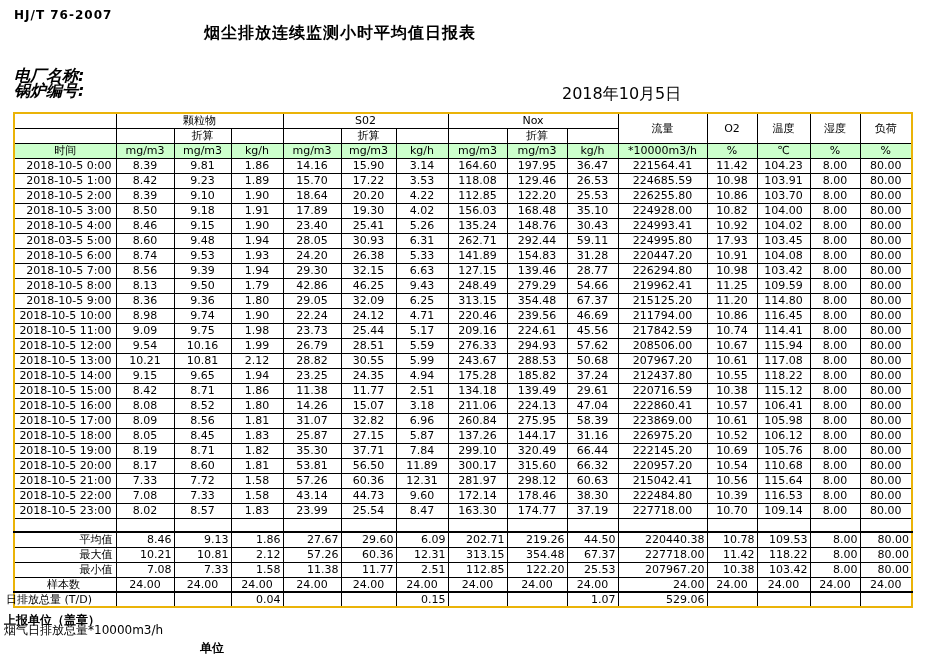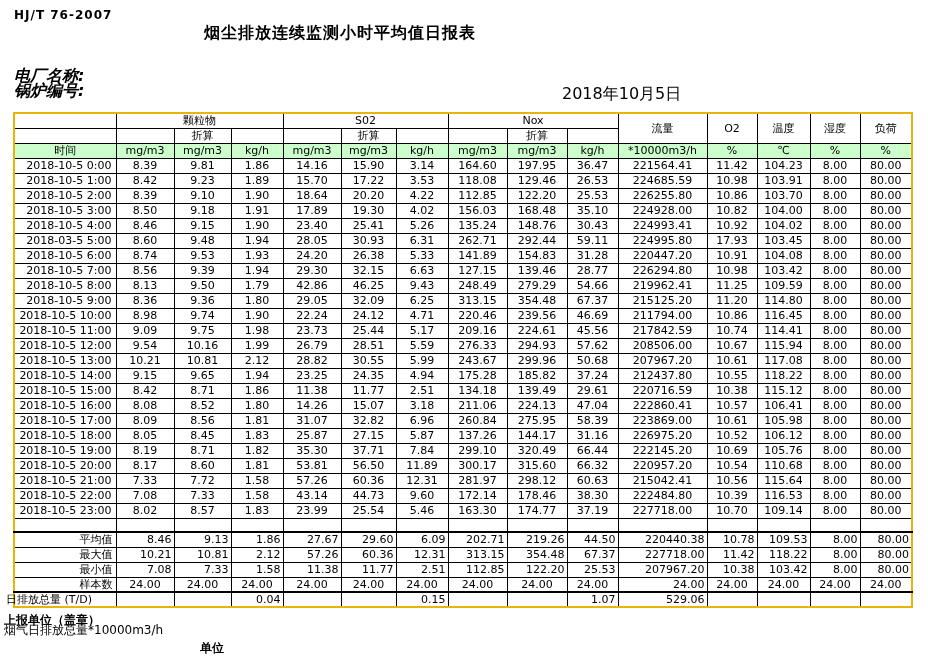--- a/index.html
+++ b/index.html
@@ -38,21 +38,21 @@
     overflow:hidden;
     text-align:center;
   }
   tr.units td { background:var(--green,#ccffcc); }
   td.time { text-align:right; padding-right:4px; }
   tr.blank td { height:14px; }
   tr.sum td { text-align:right; padding-right:2px; }
   tr.sum td.sum-label { padding-right:3px; }
   tr.samples td { text-align:center; }
   tr.samples td.flow { text-align:right; }
-  tr.samples td.sum-label { text-align:right;padding-left:32px; }
+  tr.samples td.sum-label { text-align:left;padding-left:32px; }
   tr.first-sum td { border-top:2px solid #000; }
   tr.total td { text-align:right; border-top:2px solid #000; }
   tr.total td.total-label {
     text-align:left; border-left:none;
     text-indent:-11px; overflow:visible;
   }
   .footer-line { position:absolute; font-size:12px; font-weight:bold; }
   .f1 { left:4px; top:622px; font-weight:normal; }
   .f2 { left:4px; top:612px; }
   .f3 { left:200px; top:640px; }
@@ -350,21 +350,21 @@
       </tr>
       <tr>
         <td class="time">2018-10-5 13:00</td>
         <td>10.21</td>
         <td>10.81</td>
         <td>2.12</td>
         <td>28.82</td>
         <td>30.55</td>
         <td>5.99</td>
         <td>243.67</td>
-        <td>299.96</td>
+        <td>288.53</td>
         <td>50.68</td>
         <td class="flow">207967.20</td>
         <td>10.61</td>
         <td>117.08</td>
         <td>8.00</td>
         <td>80.00</td>
       </tr>
       <tr>
         <td class="time">2018-10-5 14:00</td>
         <td>9.15</td>
@@ -518,21 +518,21 @@
         <td>8.00</td>
         <td>80.00</td>
       </tr>
       <tr>
         <td class="time">2018-10-5 23:00</td>
         <td>8.02</td>
         <td>8.57</td>
         <td>1.83</td>
         <td>23.99</td>
         <td>25.54</td>
-        <td>5.46</td>
+        <td>8.47</td>
         <td>163.30</td>
         <td>174.77</td>
         <td>37.19</td>
         <td class="flow">227718.00</td>
         <td>10.70</td>
         <td>109.14</td>
         <td>8.00</td>
         <td>80.00</td>
       </tr>
       <tr class="blank">

